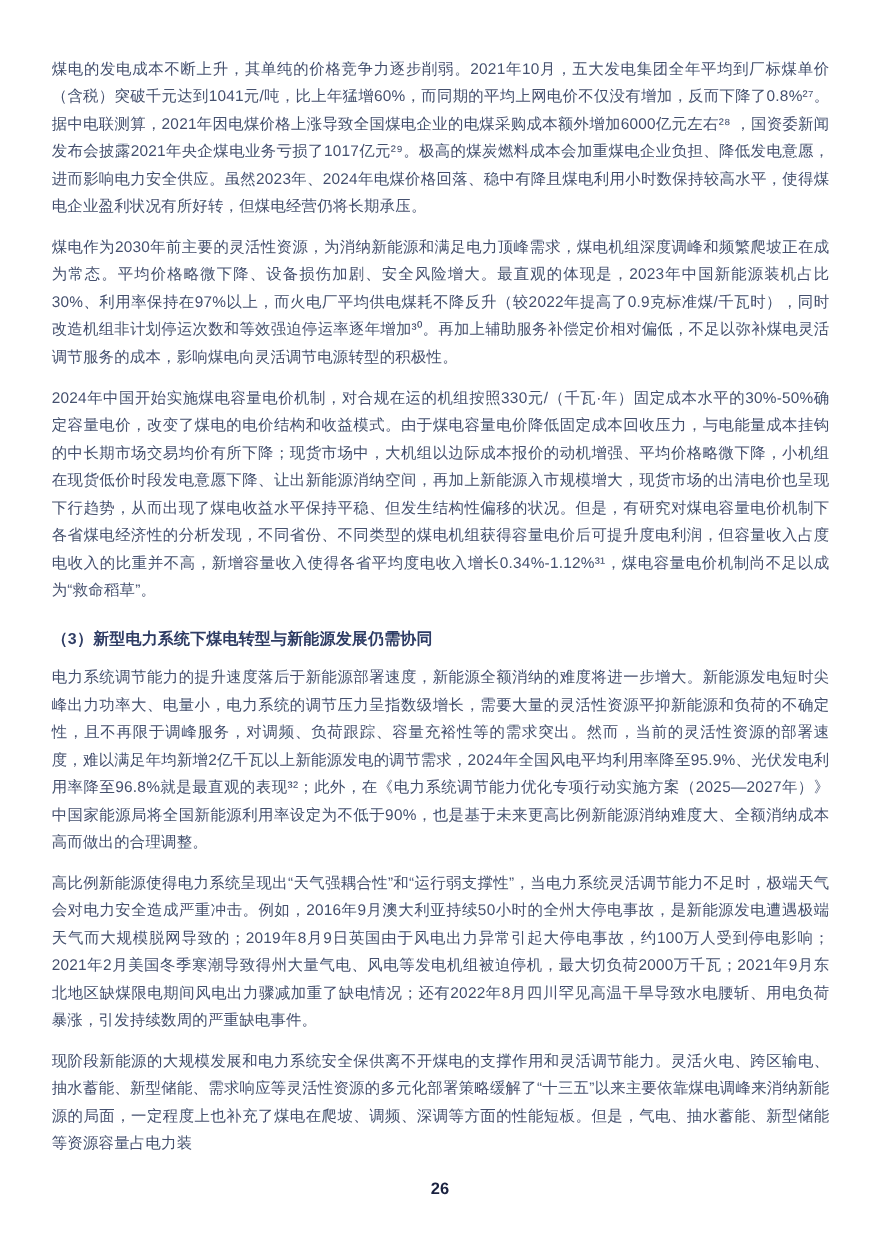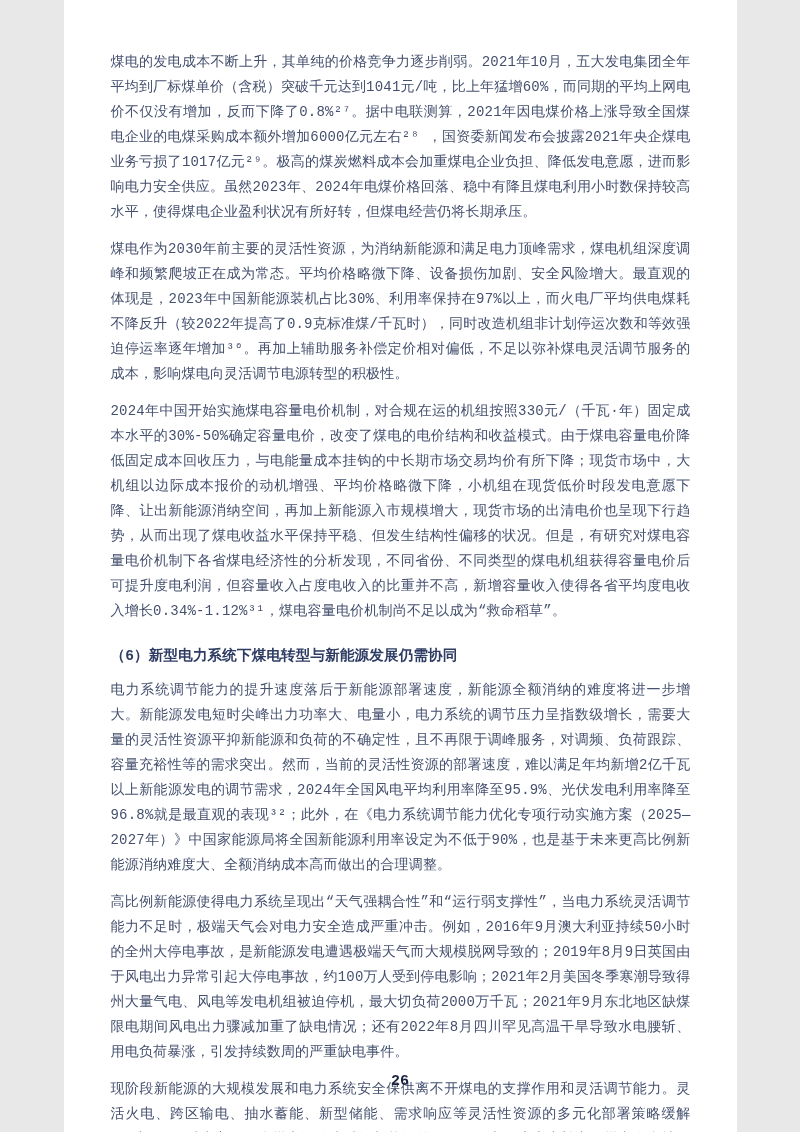--- a/index.html
+++ b/index.html
@@ -2,26 +2,26 @@
 <html><head>
 <meta charset="utf-8">
 <style>
   html, body {
     margin: 0;
     padding: 0;
     background: #e8e8e8;
   }
   .page {
     position: relative;
-    width: 673px;
+    width: 800px;
     height: 1132px;
     margin: 0 auto;
     background: #ffffff;
     overflow: hidden;
-    font-family: Liberation Mono, monospace;
+    font-family: Liberation Sans, sans-serif;
     box-sizing: border-box;
   }
   .content {
     padding: 50px 46px 0 47px;
   }
   .para {
     margin: 0 0 12px 0;
     font-size: 14px;
     line-height: 25px;
     text-align: justify;
@@ -51,21 +51,21 @@
 </style>
 </head>
 <body>
 
 <div class="page">
   <main class="content">
     <p class="para">煤电的发电成本不断上升，其单纯的价格竞争力逐步削弱。2021年10月，五大发电集团全年平均到厂标煤单价（含税）突破千元达到1041元/吨，比上年猛增60%，而同期的平均上网电价不仅没有增加，反而下降了0.8%²⁷。据中电联测算，2021年因电煤价格上涨导致全国煤电企业的电煤采购成本额外增加6000亿元左右²⁸ ，国资委新闻发布会披露2021年央企煤电业务亏损了1017亿元²⁹。极高的煤炭燃料成本会加重煤电企业负担、降低发电意愿，进而影响电力安全供应。虽然2023年、2024年电煤价格回落、稳中有降且煤电利用小时数保持较高水平，使得煤电企业盈利状况有所好转，但煤电经营仍将长期承压。</p>
     <p class="para">煤电作为2030年前主要的灵活性资源，为消纳新能源和满足电力顶峰需求，煤电机组深度调峰和频繁爬坡正在成为常态。平均价格略微下降、设备损伤加剧、安全风险增大。最直观的体现是，2023年中国新能源装机占比30%、利用率保持在97%以上，而火电厂平均供电煤耗不降反升（较2022年提高了0.9克标准煤/千瓦时），同时改造机组非计划停运次数和等效强迫停运率逐年增加³⁰。再加上辅助服务补偿定价相对偏低，不足以弥补煤电灵活调节服务的成本，影响煤电向灵活调节电源转型的积极性。</p>
     <p class="para">2024年中国开始实施煤电容量电价机制，对合规在运的机组按照330元/（千瓦·年）固定成本水平的30%-50%确定容量电价，改变了煤电的电价结构和收益模式。由于煤电容量电价降低固定成本回收压力，与电能量成本挂钩的中长期市场交易均价有所下降；现货市场中，大机组以边际成本报价的动机增强、平均价格略微下降，小机组在现货低价时段发电意愿下降、让出新能源消纳空间，再加上新能源入市规模增大，现货市场的出清电价也呈现下行趋势，从而出现了煤电收益水平保持平稳、但发生结构性偏移的状况。但是，有研究对煤电容量电价机制下各省煤电经济性的分析发现，不同省份、不同类型的煤电机组获得容量电价后可提升度电利润，但容量收入占度电收入的比重并不高，新增容量收入使得各省平均度电收入增长0.34%-1.12%³¹，煤电容量电价机制尚不足以成为“救命稻草”。</p>
 
-    <h3 class="section-heading">（6）新型电力系统下煤电转型与新能源发展仍需协同</h3>
+    <h3 class="section-heading">（3）新型电力系统下煤电转型与新能源发展仍需协同</h3>
 
     <p class="para">电力系统调节能力的提升速度落后于新能源部署速度，新能源全额消纳的难度将进一步增大。新能源发电短时尖峰出力功率大、电量小，电力系统的调节压力呈指数级增长，需要大量的灵活性资源平抑新能源和负荷的不确定性，且不再限于调峰服务，对调频、负荷跟踪、容量充裕性等的需求突出。然而，当前的灵活性资源的部署速度，难以满足年均新增2亿千瓦以上新能源发电的调节需求，2024年全国风电平均利用率降至95.9%、光伏发电利用率降至96.8%就是最直观的表现³²；此外，在《电力系统调节能力优化专项行动实施方案（2025—2027年）》中国家能源局将全国新能源利用率设定为不低于90%，也是基于未来更高比例新能源消纳难度大、全额消纳成本高而做出的合理调整。</p>
     <p class="para">高比例新能源使得电力系统呈现出“天气强耦合性”和“运行弱支撑性”，当电力系统灵活调节能力不足时，极端天气会对电力安全造成严重冲击。例如，2016年9月澳大利亚持续50小时的全州大停电事故，是新能源发电遭遇极端天气而大规模脱网导致的；2019年8月9日英国由于风电出力异常引起大停电事故，约100万人受到停电影响；2021年2月美国冬季寒潮导致得州大量气电、风电等发电机组被迫停机，最大切负荷2000万千瓦；2021年9月东北地区缺煤限电期间风电出力骤减加重了缺电情况；还有2022年8月四川罕见高温干旱导致水电腰斩、用电负荷暴涨，引发持续数周的严重缺电事件。</p>
     <p class="para">现阶段新能源的大规模发展和电力系统安全保供离不开煤电的支撑作用和灵活调节能力。灵活火电、跨区输电、抽水蓄能、新型储能、需求响应等灵活性资源的多元化部署策略缓解了“十三五”以来主要依靠煤电调峰来消纳新能源的局面，一定程度上也补充了煤电在爬坡、调频、深调等方面的性能短板。但是，气电、抽水蓄能、新型储能等资源容量占电力装</p>
   </main>
 
   <footer class="footer">
     <span class="page-number">26</span>
   </footer>
 </div>

